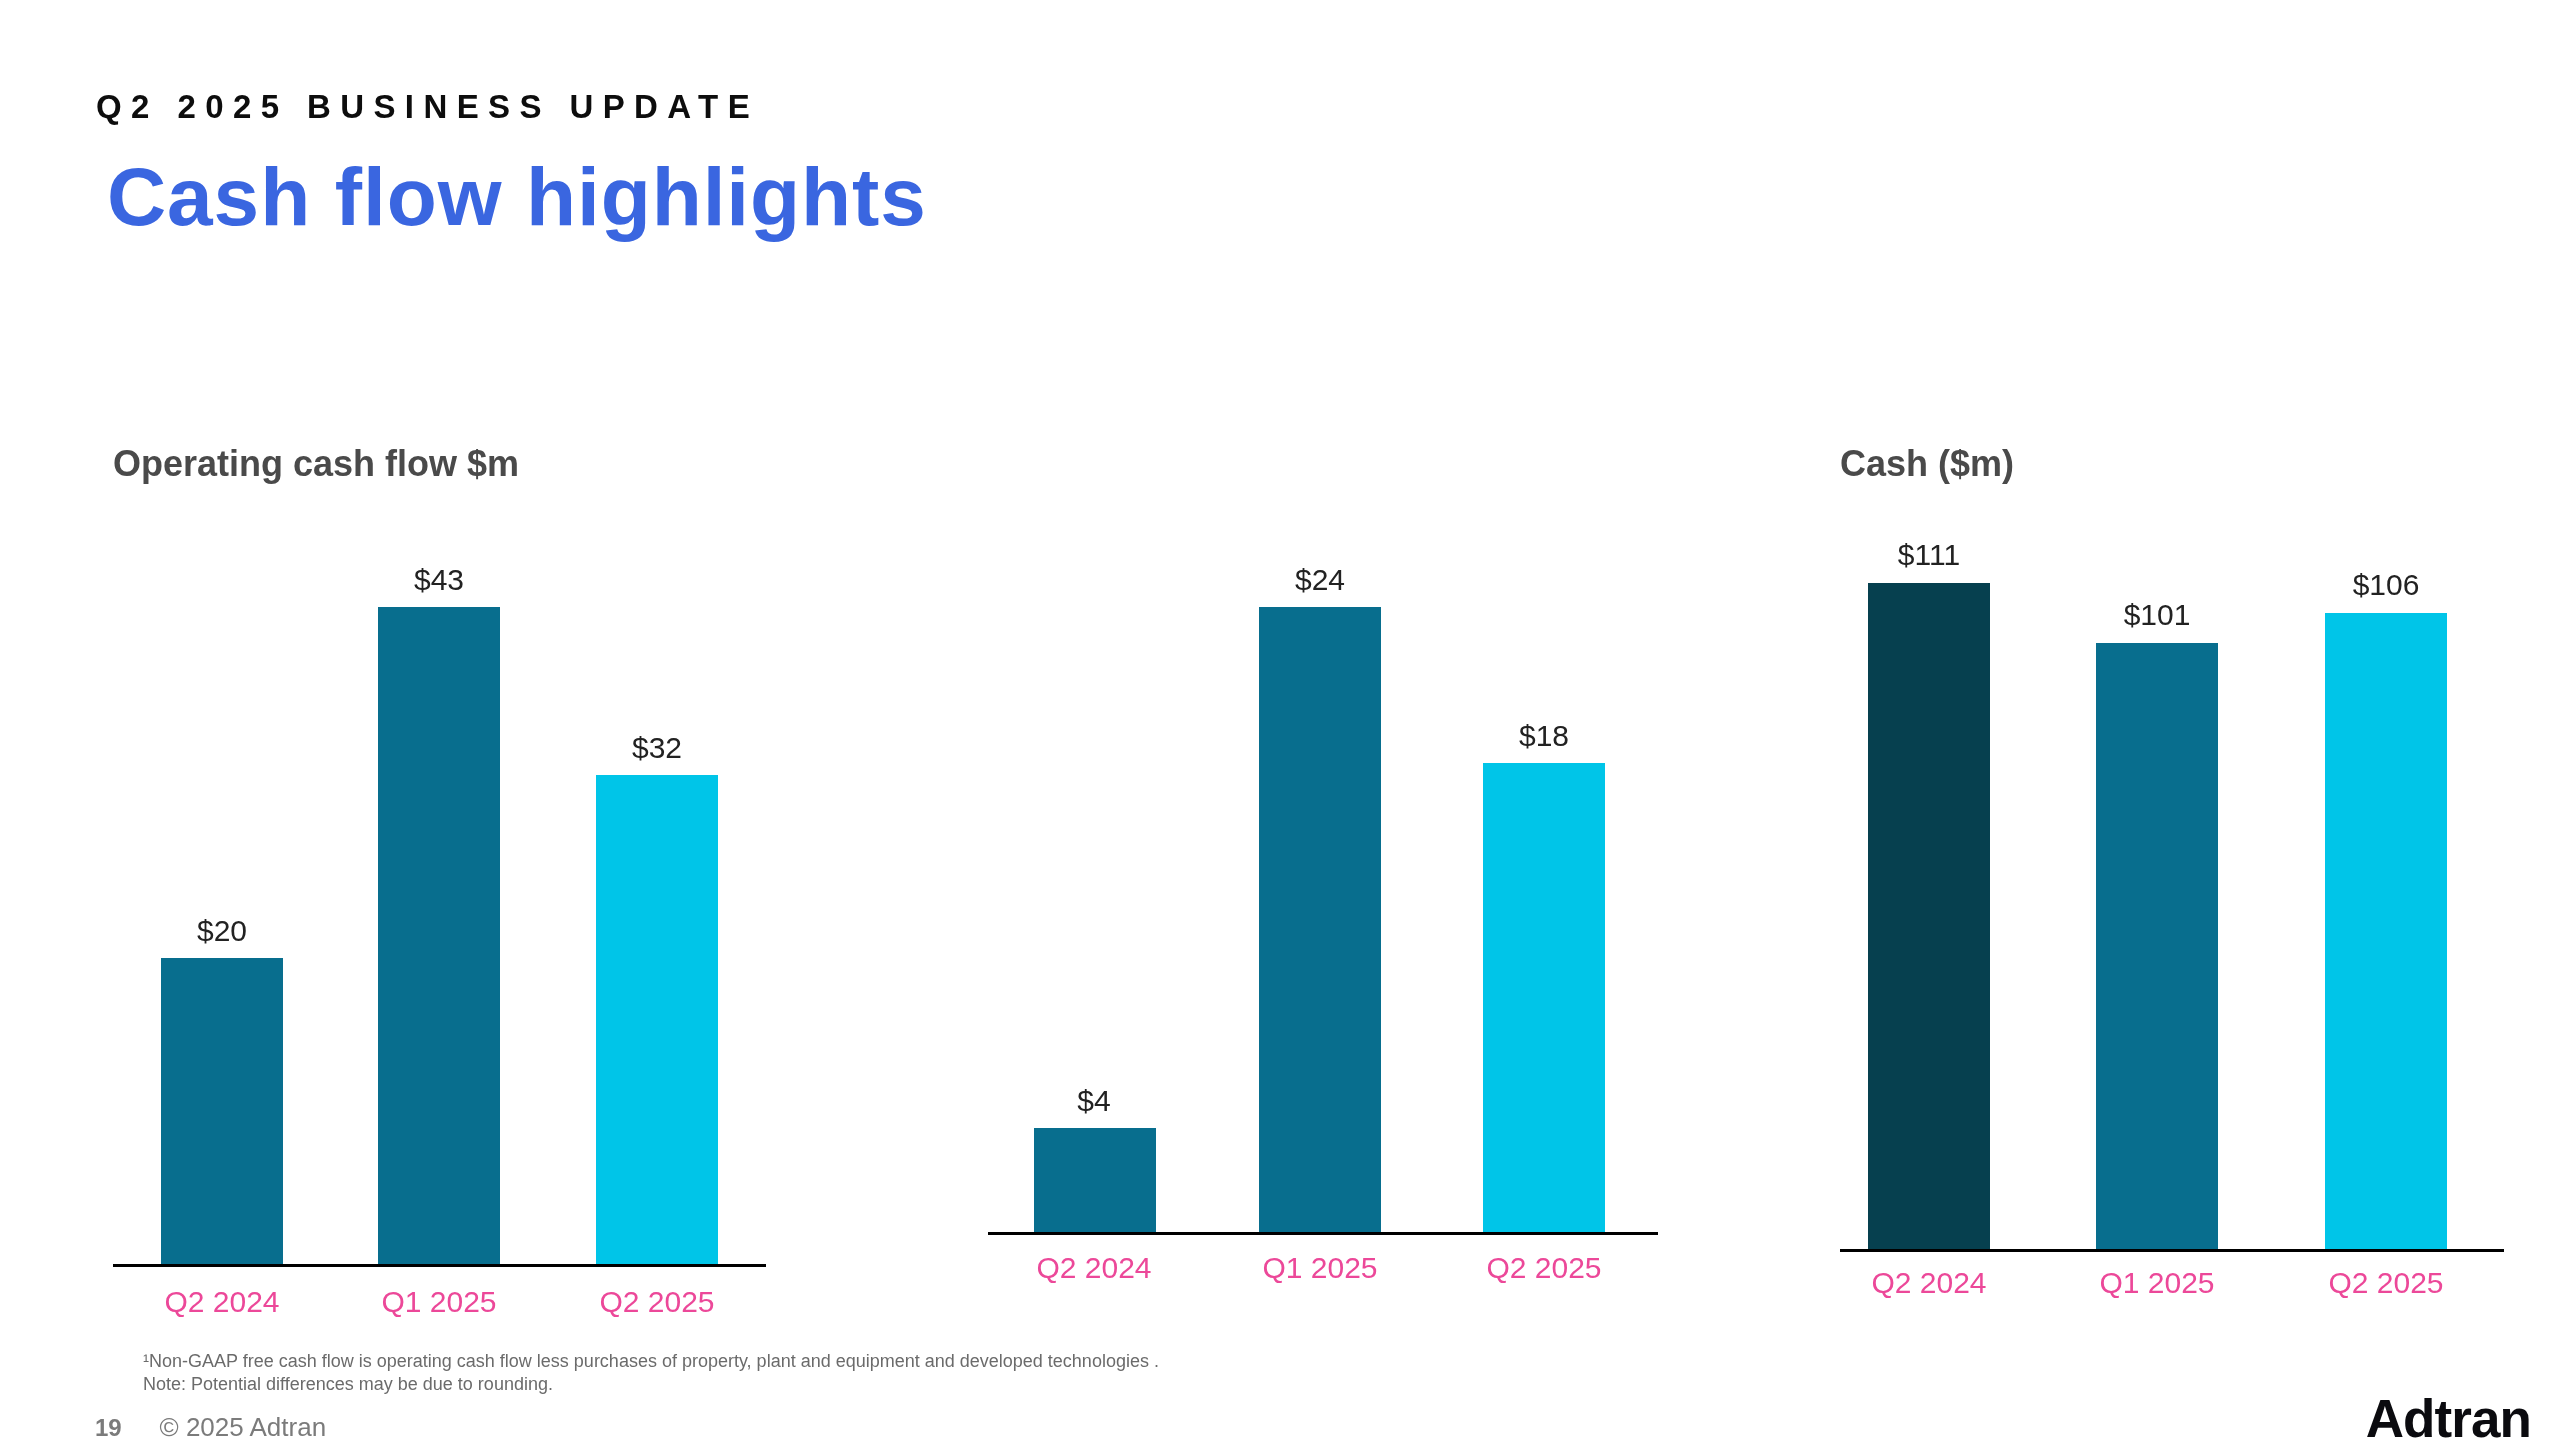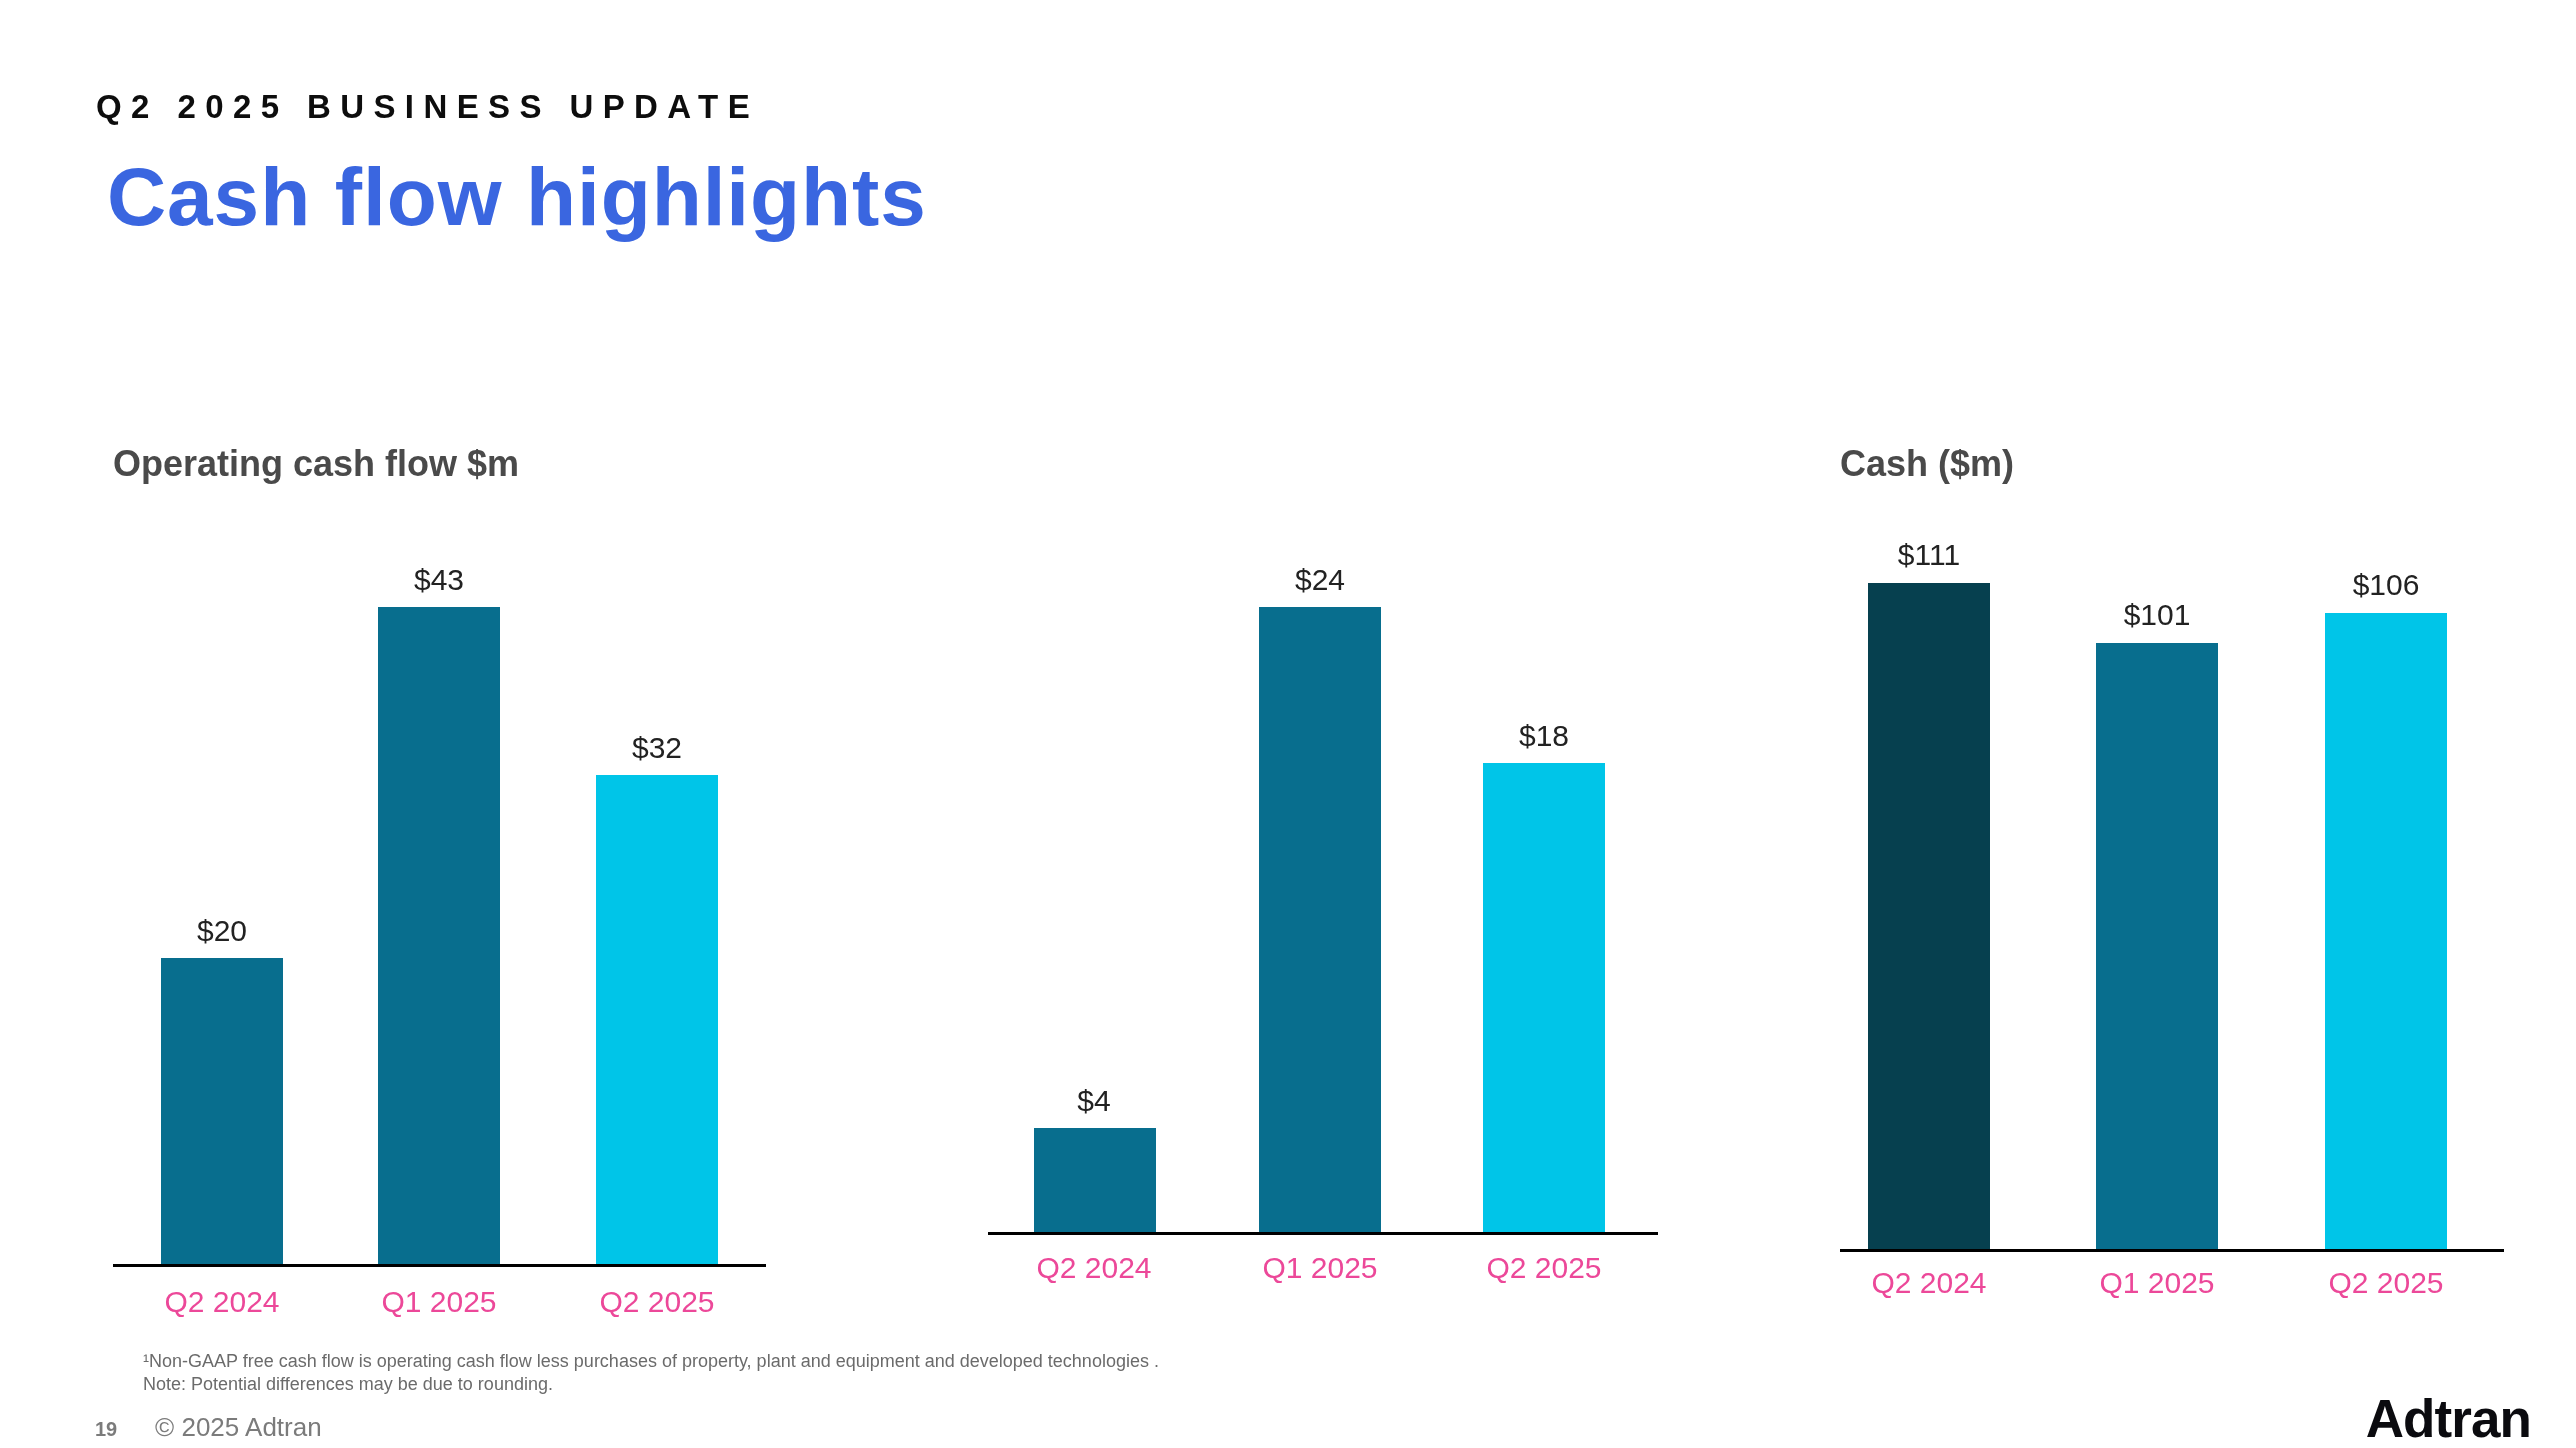--- a/index.html
+++ b/index.html
@@ -45,21 +45,21 @@
   .c3{left:1840px;top:427px;width:687px;height:910px;}
   .c3 .plot{left:0;top:128px;width:664px;height:678px;}
   
   .notes{
     position:absolute;left:143px;top:1350px;
     font-size:18px;line-height:23px;color:#6b6b6b;
   }
   .pageline{
     position:absolute;left:95px;top:1412px;white-space:nowrap;
   }
-  .pn{font-size:20px;font-weight:700;color:#7b7b7b;}
+  .pn{font-size:24px;font-weight:700;color:#7b7b7b;}
   .cr{font-size:26px;color:#7b7b7b;margin-left:34px;}
   .logo{
     position:absolute;right:45px;top:1388px;
     font-size:53px;font-weight:700;letter-spacing:-0.9px;color:#0b0b0f;
     white-space:nowrap;
   }
 </style>
 </head>
 <body>
 

